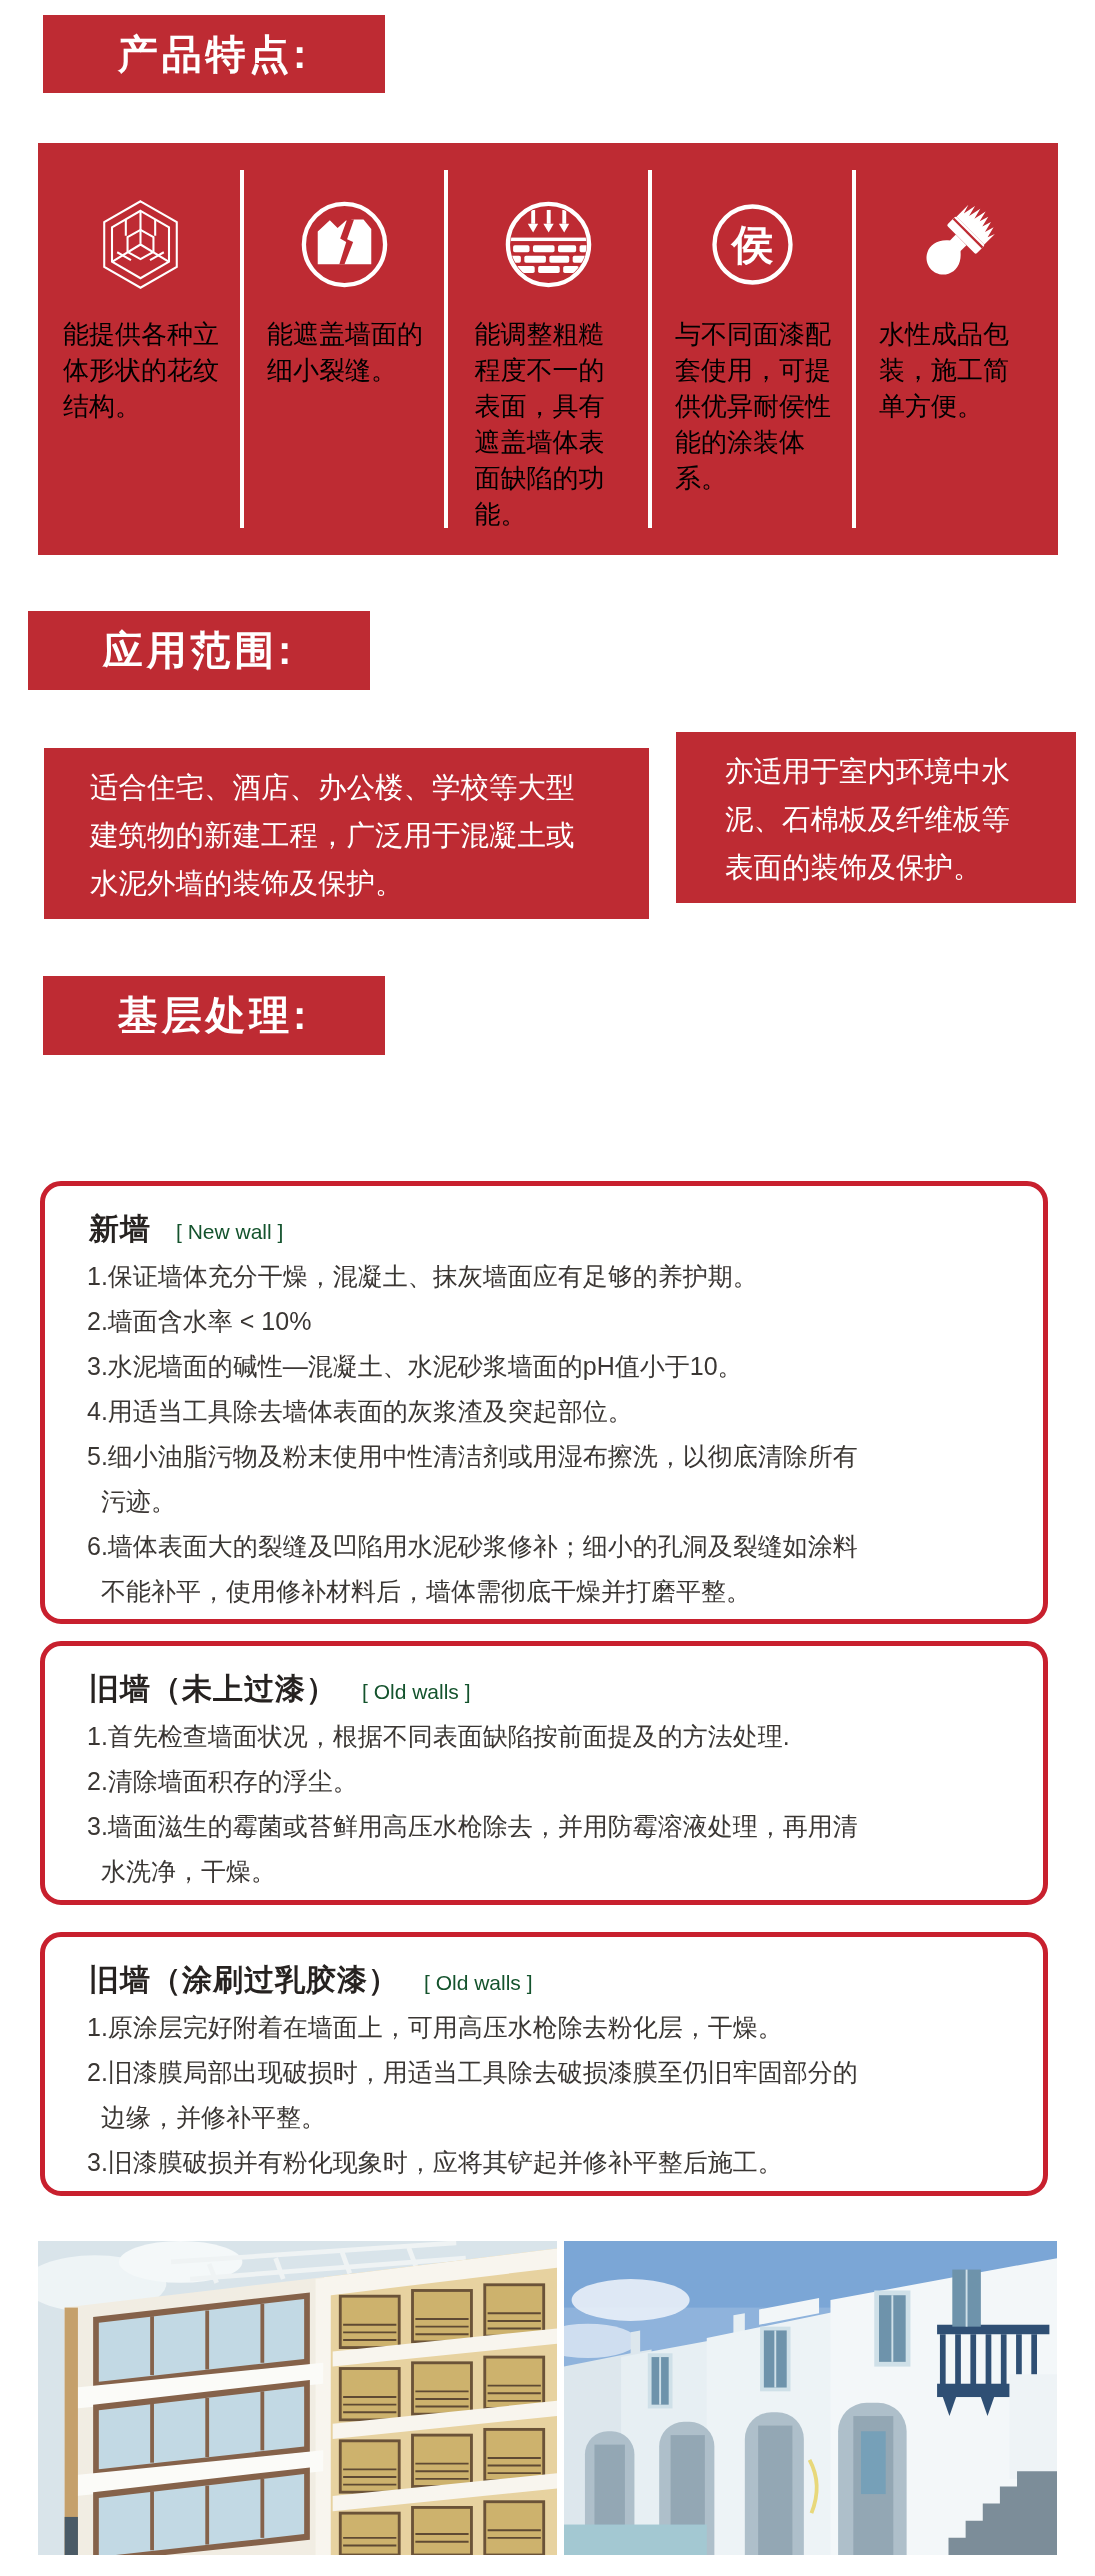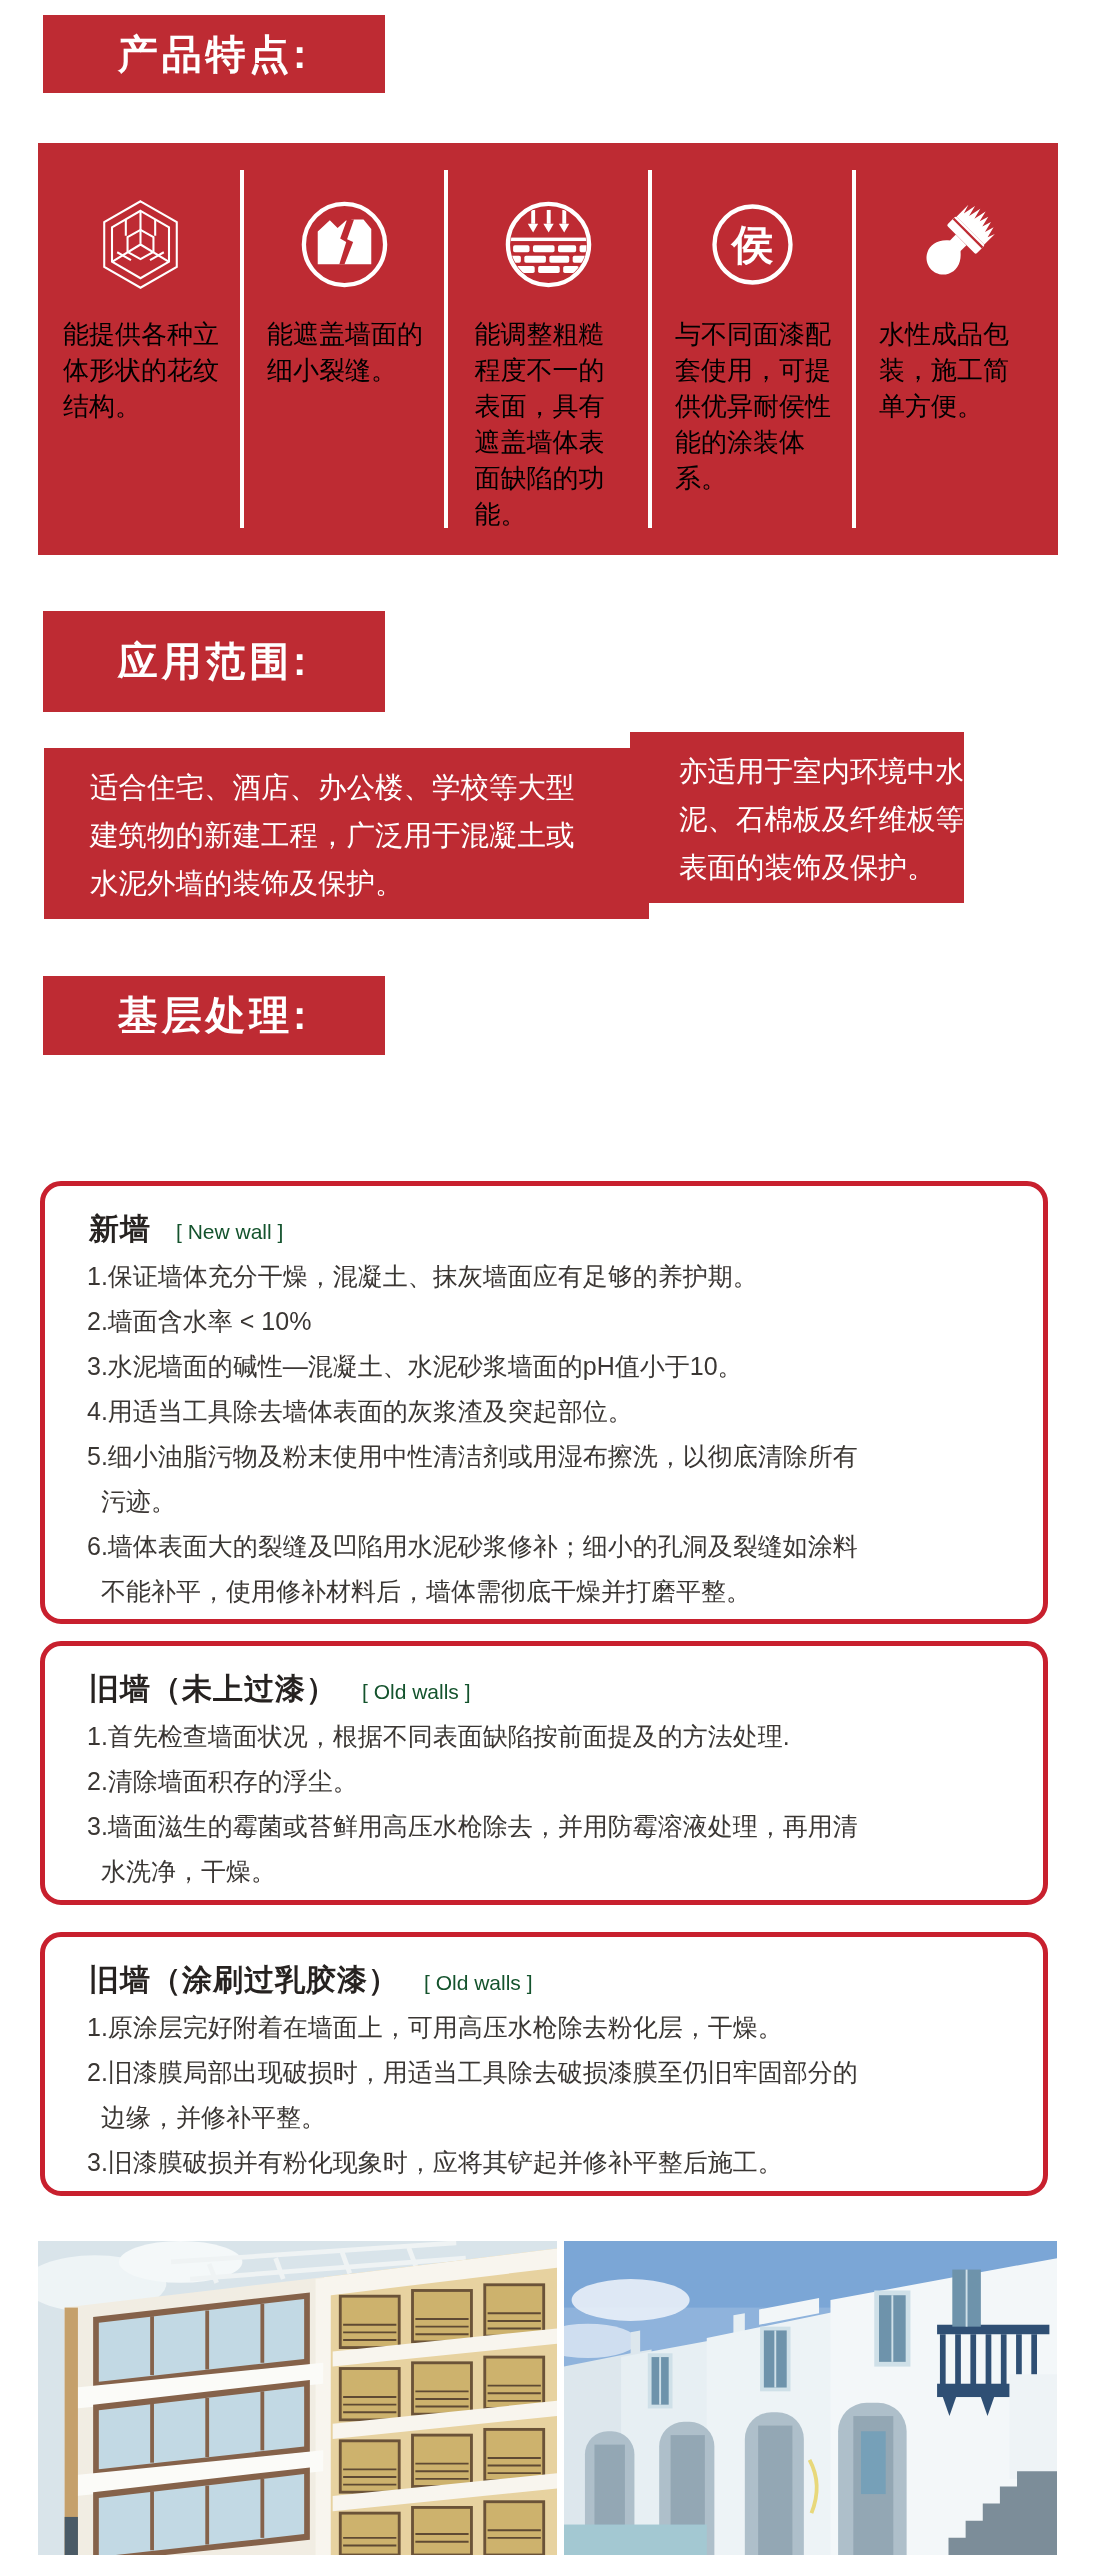--- a/index.html
+++ b/index.html
@@ -7,38 +7,38 @@
     --border-red:#c8202e;
     --ink:#3a3633;
   }
   *{box-sizing:border-box;}
   body{margin:0;background:#ffffff;font-family:"Liberation Sans","DejaVu Sans",sans-serif;}
   .page{position:relative;width:1096px;height:2576px;background:#ffffff;overflow:hidden;}
 
   .banner{position:absolute;background:var(--red);color:#fff;font-weight:bold;
           font-size:40px;letter-spacing:3.8px;display:flex;align-items:center;justify-content:center;}
   #banner1{left:43px;top:15px;width:342px;height:78px;}
-  #banner2{left:43px;top:611px;width:342px;height:101px;}
+  #banner2{left:28px;top:611px;width:342px;height:79px;}
   #banner3{left:43px;top:976px;width:342px;height:79px;}
 
   
   .features{position:absolute;left:38px;top:143px;width:1020px;height:412px;background:var(--red);}
   .features .divider{position:absolute;top:27px;width:3.8px;height:358px;background:#fff;}
   .fcol{position:absolute;top:0;width:204px;height:100%;}
   .fcol .icon-wrap{position:absolute;top:38px;left:0;width:100%;height:126px;
                    display:flex;align-items:center;justify-content:center;}
   .fcol .ftxt{position:absolute;top:173px;left:25px;right:5.7px;color:#000000;
               font-size:26px;line-height:36px;white-space:pre-wrap;}
   .fcol.c3 .ftxt{left:28.5px;}
 
   
   .appbox{position:absolute;top:732px;height:171px;background:var(--red);color:#fff;
           font-size:28.5px;line-height:48px;white-space:pre-wrap;}
   #appL{left:44px;width:605px;padding:15px 0 0 46px;margin-top:16px;}
-  #appR{left:630px;width:334px;padding:15px 0 8px 49px;}
+  #appR{left:676px;width:400px;padding:15px 0 8px 49px;}
 
   .intro{position:absolute;left:40px;top:1065px;width:1033px;font-size:28.5px;
          line-height:49px;color:#37332f;white-space:pre-wrap;}
 
   
   .tbox{position:absolute;left:40px;width:1008px;border:5.7px solid var(--border-red);
         border-radius:21px;background:#fff;}
   #box1{top:1181px;height:443px;}
   #box2{top:1641px;height:264px;}
   #box3{top:1932px;height:264px;}

